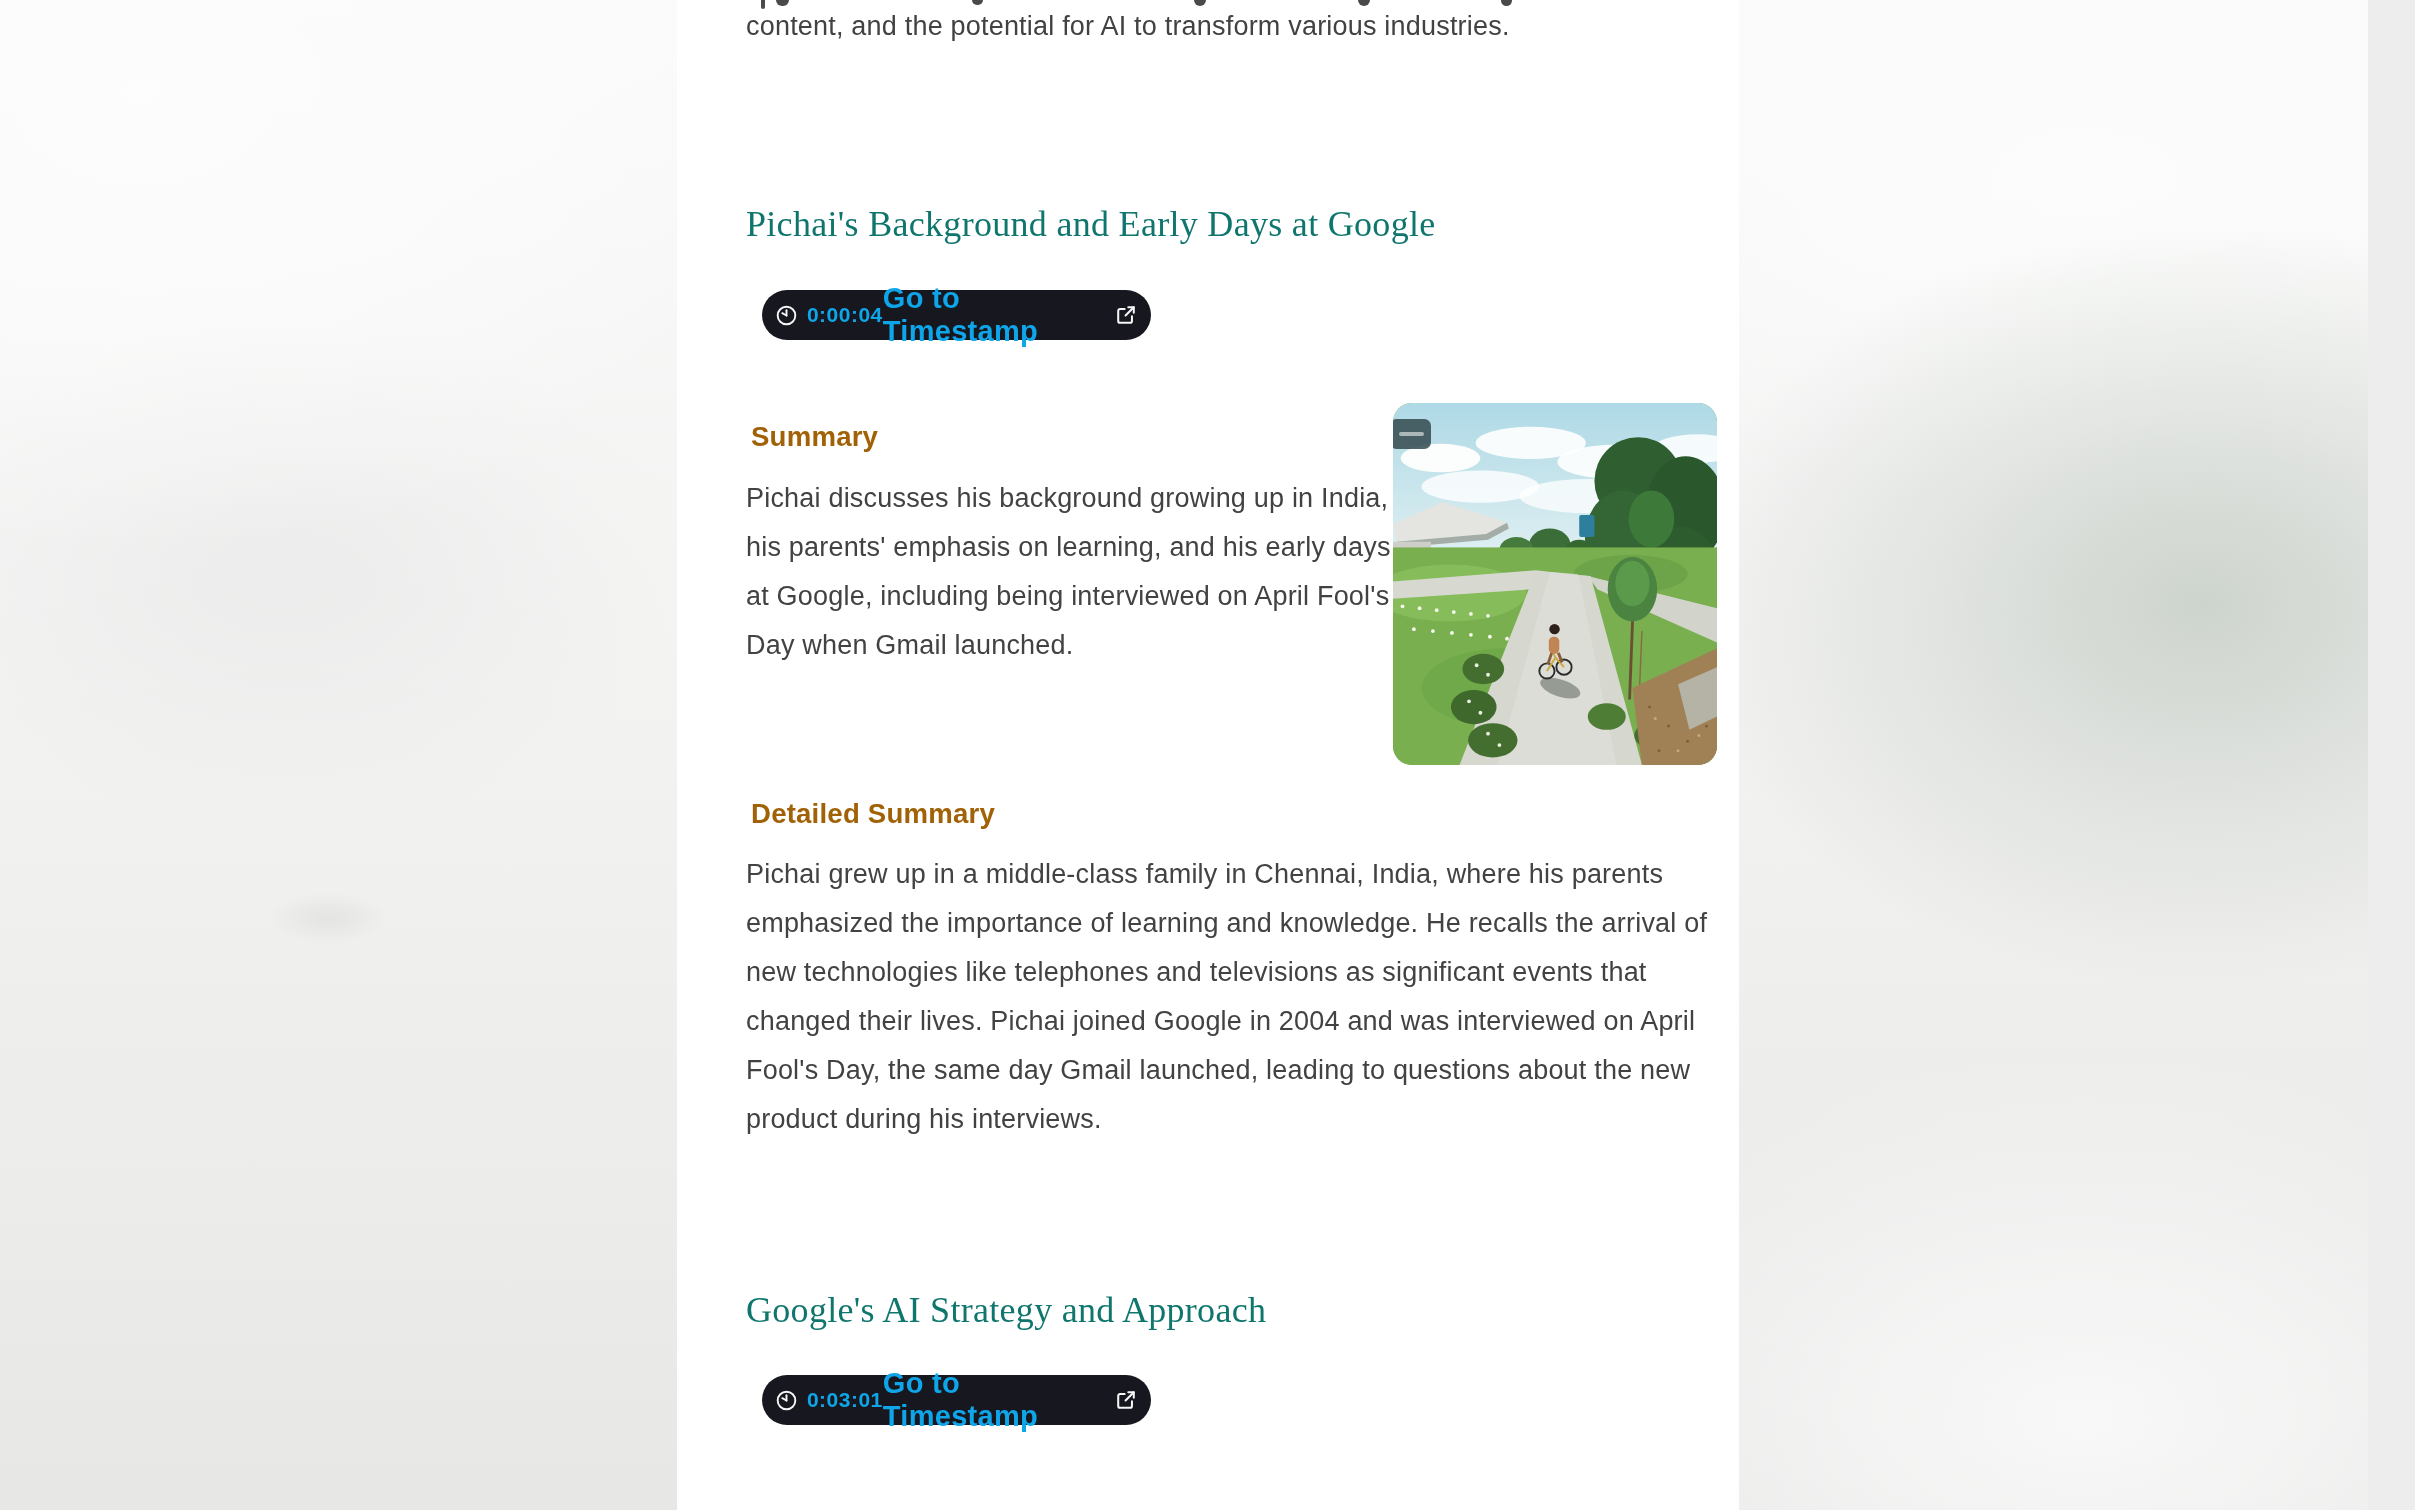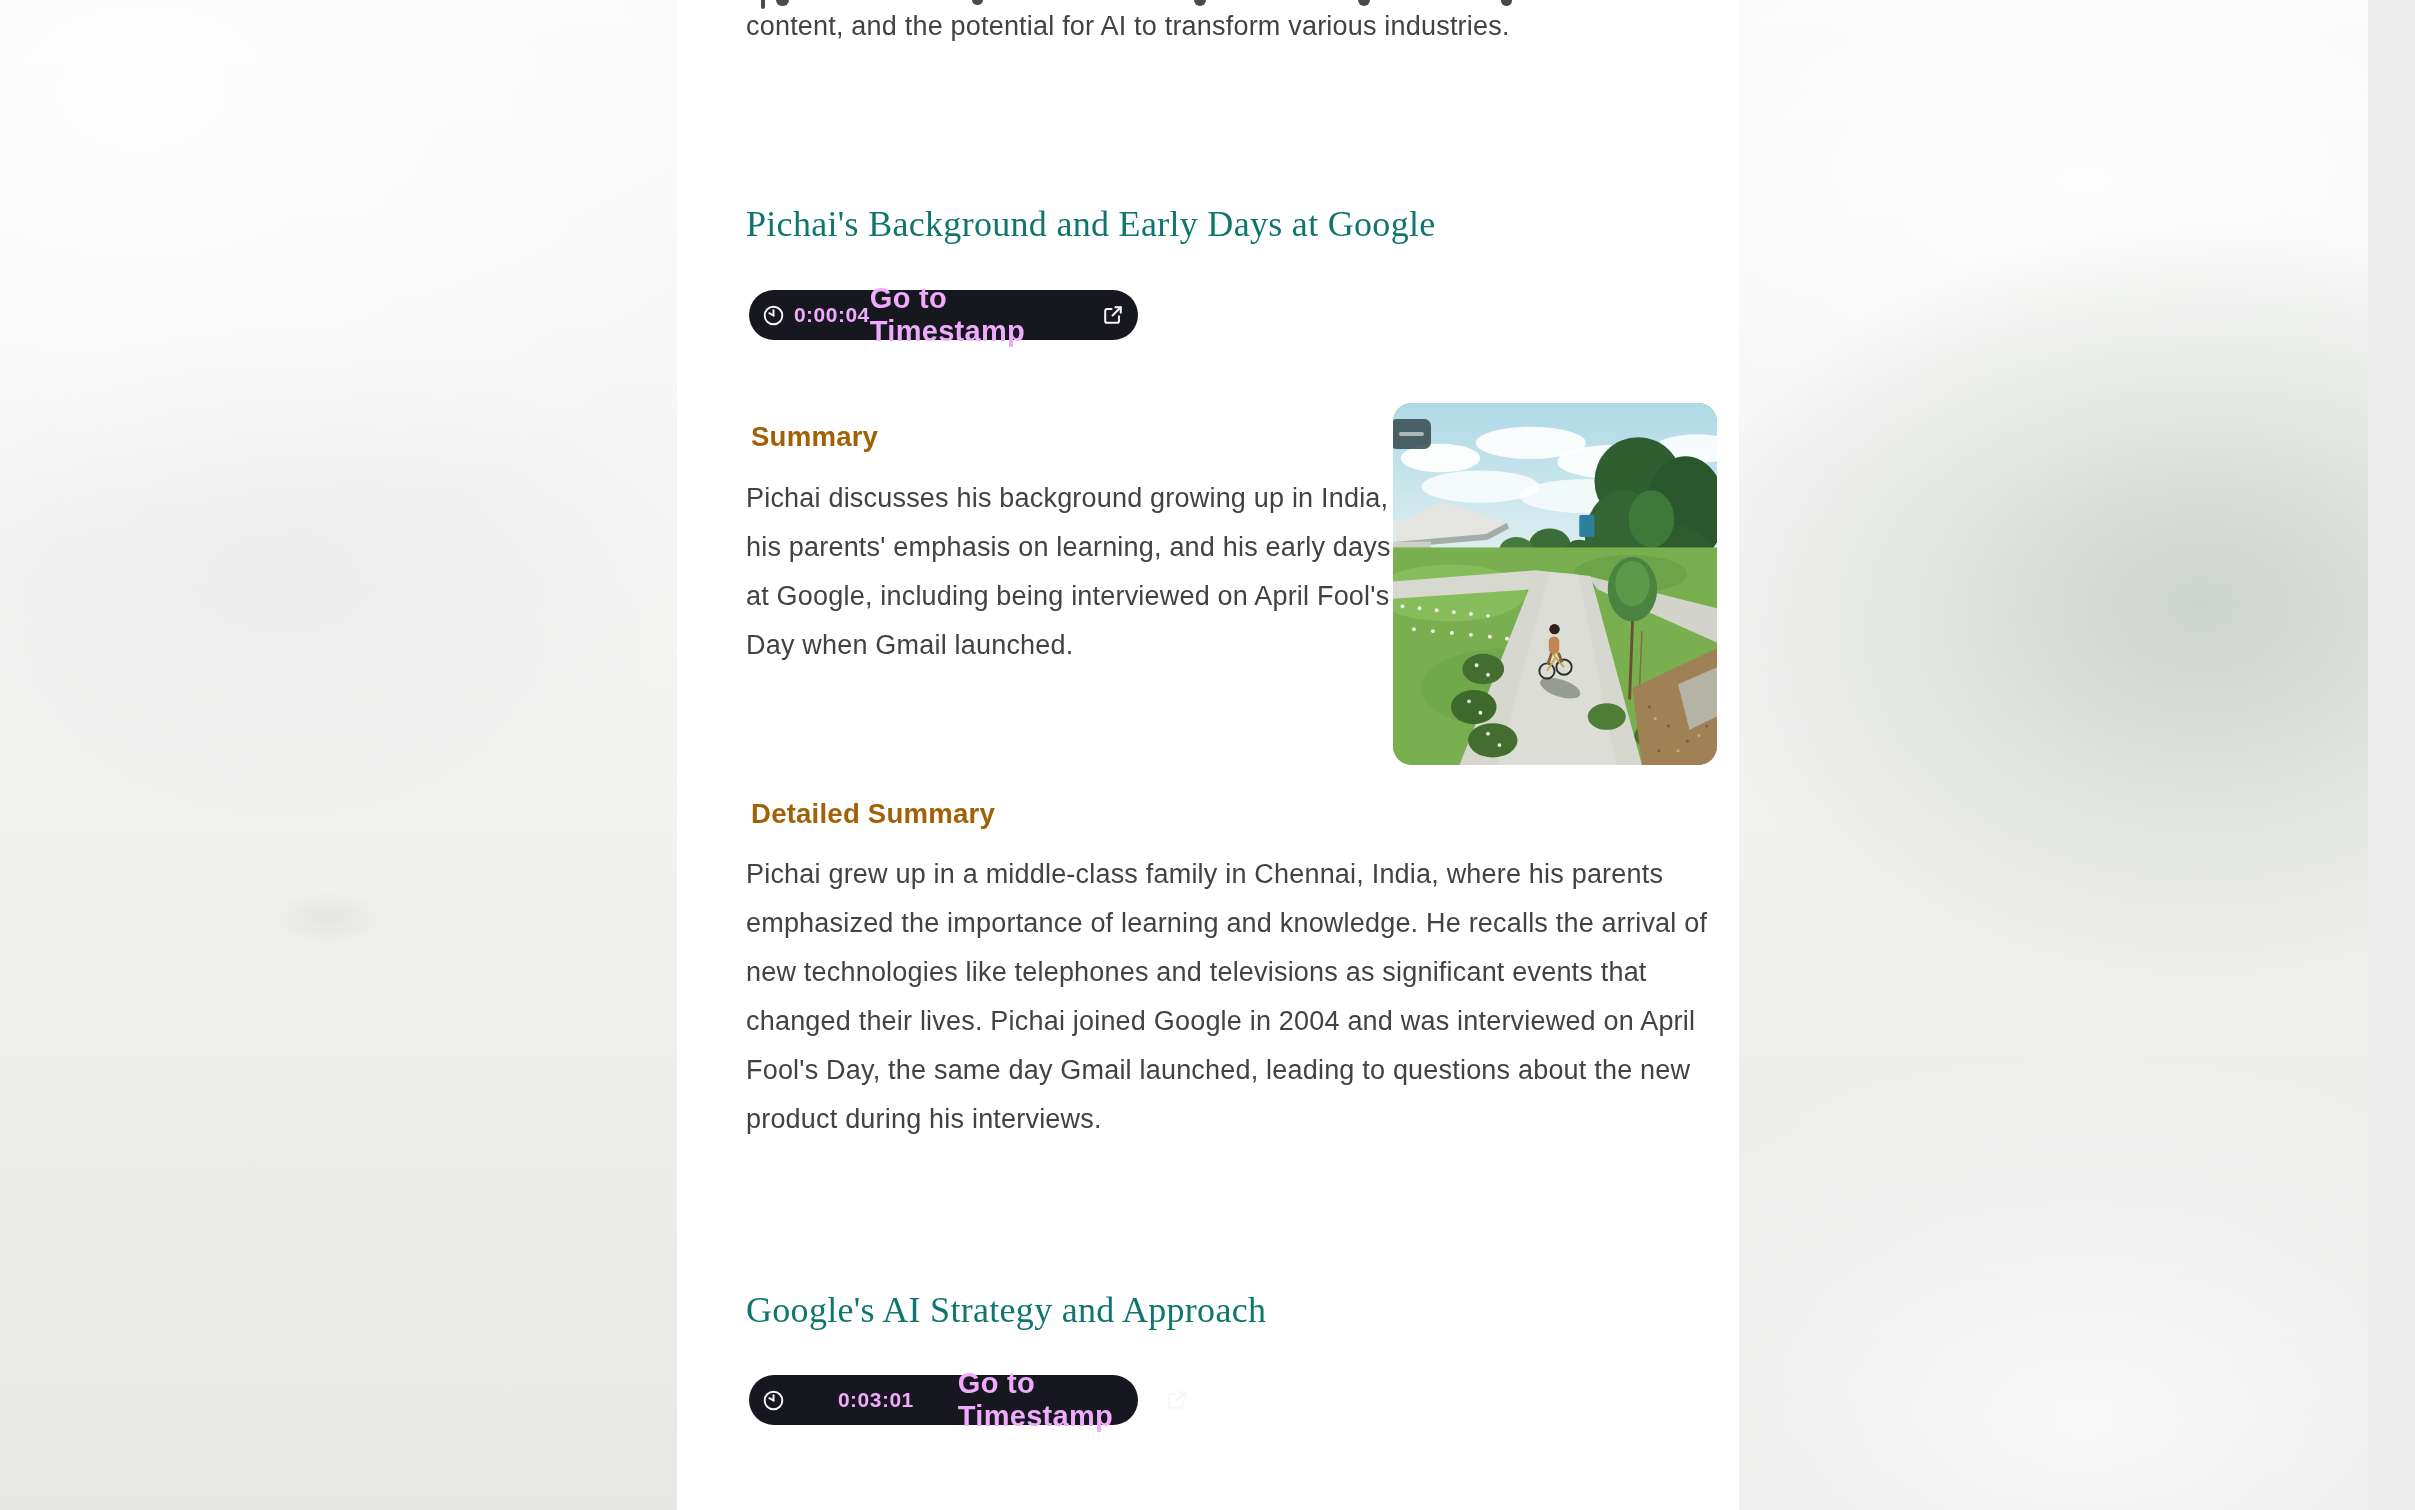--- a/index.html
+++ b/index.html
@@ -30,26 +30,26 @@
   .clip-marks .m6{left:824px;width:11.4px;height:5.7px;border-radius:0 0 6.7px 6.7px;}
 
   h1.sec-title{
     position:absolute;left:69px;margin:0;font-family:"Liberation Serif","DejaVu Serif",serif;
     font-weight:500;font-size:36px;line-height:44px;color:#0f766e;letter-spacing:0.3px;white-space:nowrap;
   }
   .title-1{top:202px;}
   .title-2{top:1288px;}
 
   .pill{
-    position:absolute;left:72px;width:389px;height:50px;border-radius:26px;
-    background:#17171f;color:#f0abfc;display:flex;align-items:center;
+    position:absolute;left:85px;width:389px;height:50px;border-radius:26px;
+    background:#17171f;color:#0ea5e9;display:flex;align-items:center;
     padding:0;box-sizing:border-box;cursor:pointer;
   }
   .pill-1{top:290px;}
-  .pill-2{top:1375px;gap:44px;}
+  .pill-2{top:1375px;}
   .pill .clock{margin-left:13.3px;flex:0 0 auto;display:block;}
   .pill .time{margin-left:8.6px;font-size:21px;font-weight:700;letter-spacing:0.5px;}
   .pill .cta{margin-left:auto;font-size:29px;font-weight:700;letter-spacing:0.3px;}
   .pill .ext{margin-left:8.6px;margin-right:14.3px;flex:0 0 auto;display:block;}
 
   h3.sub{
     position:absolute;left:69px;margin:5px;font-size:27.6px;font-weight:700;color:#a16207;letter-spacing:0.2px;line-height:32px;
   }
   .sub-summary{top:416px;}
   .sub-detailed{top:793px;}

